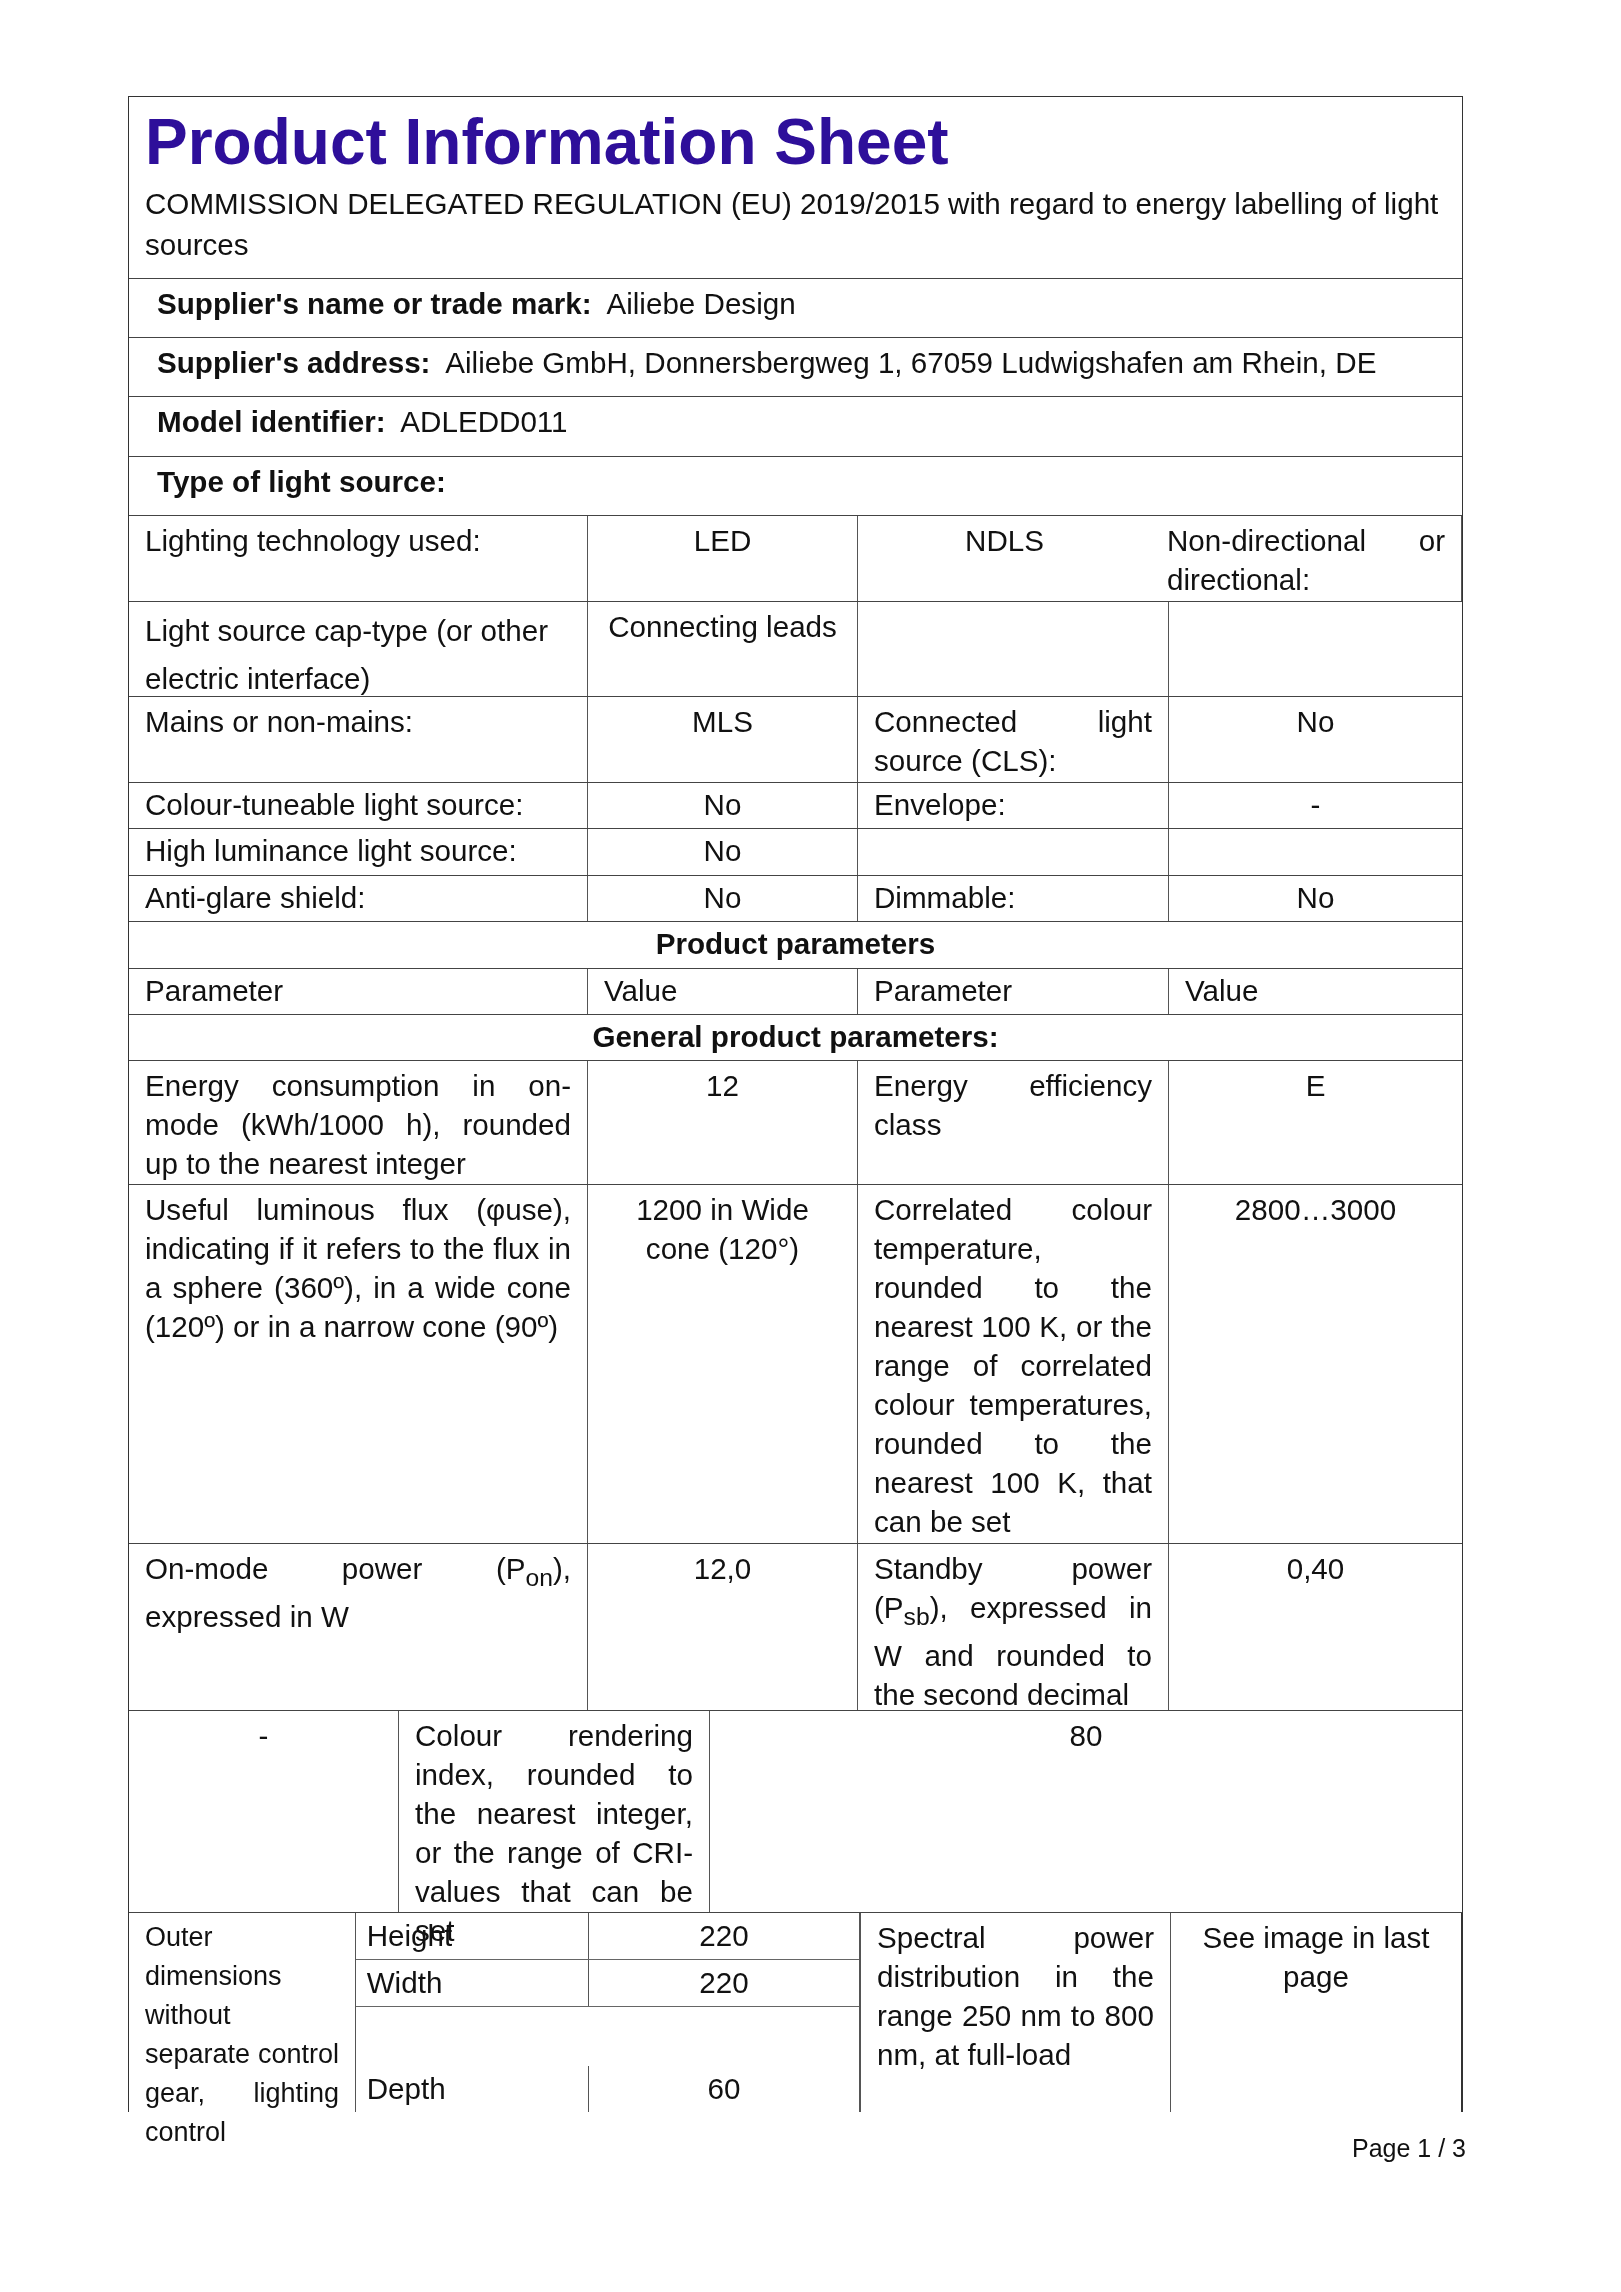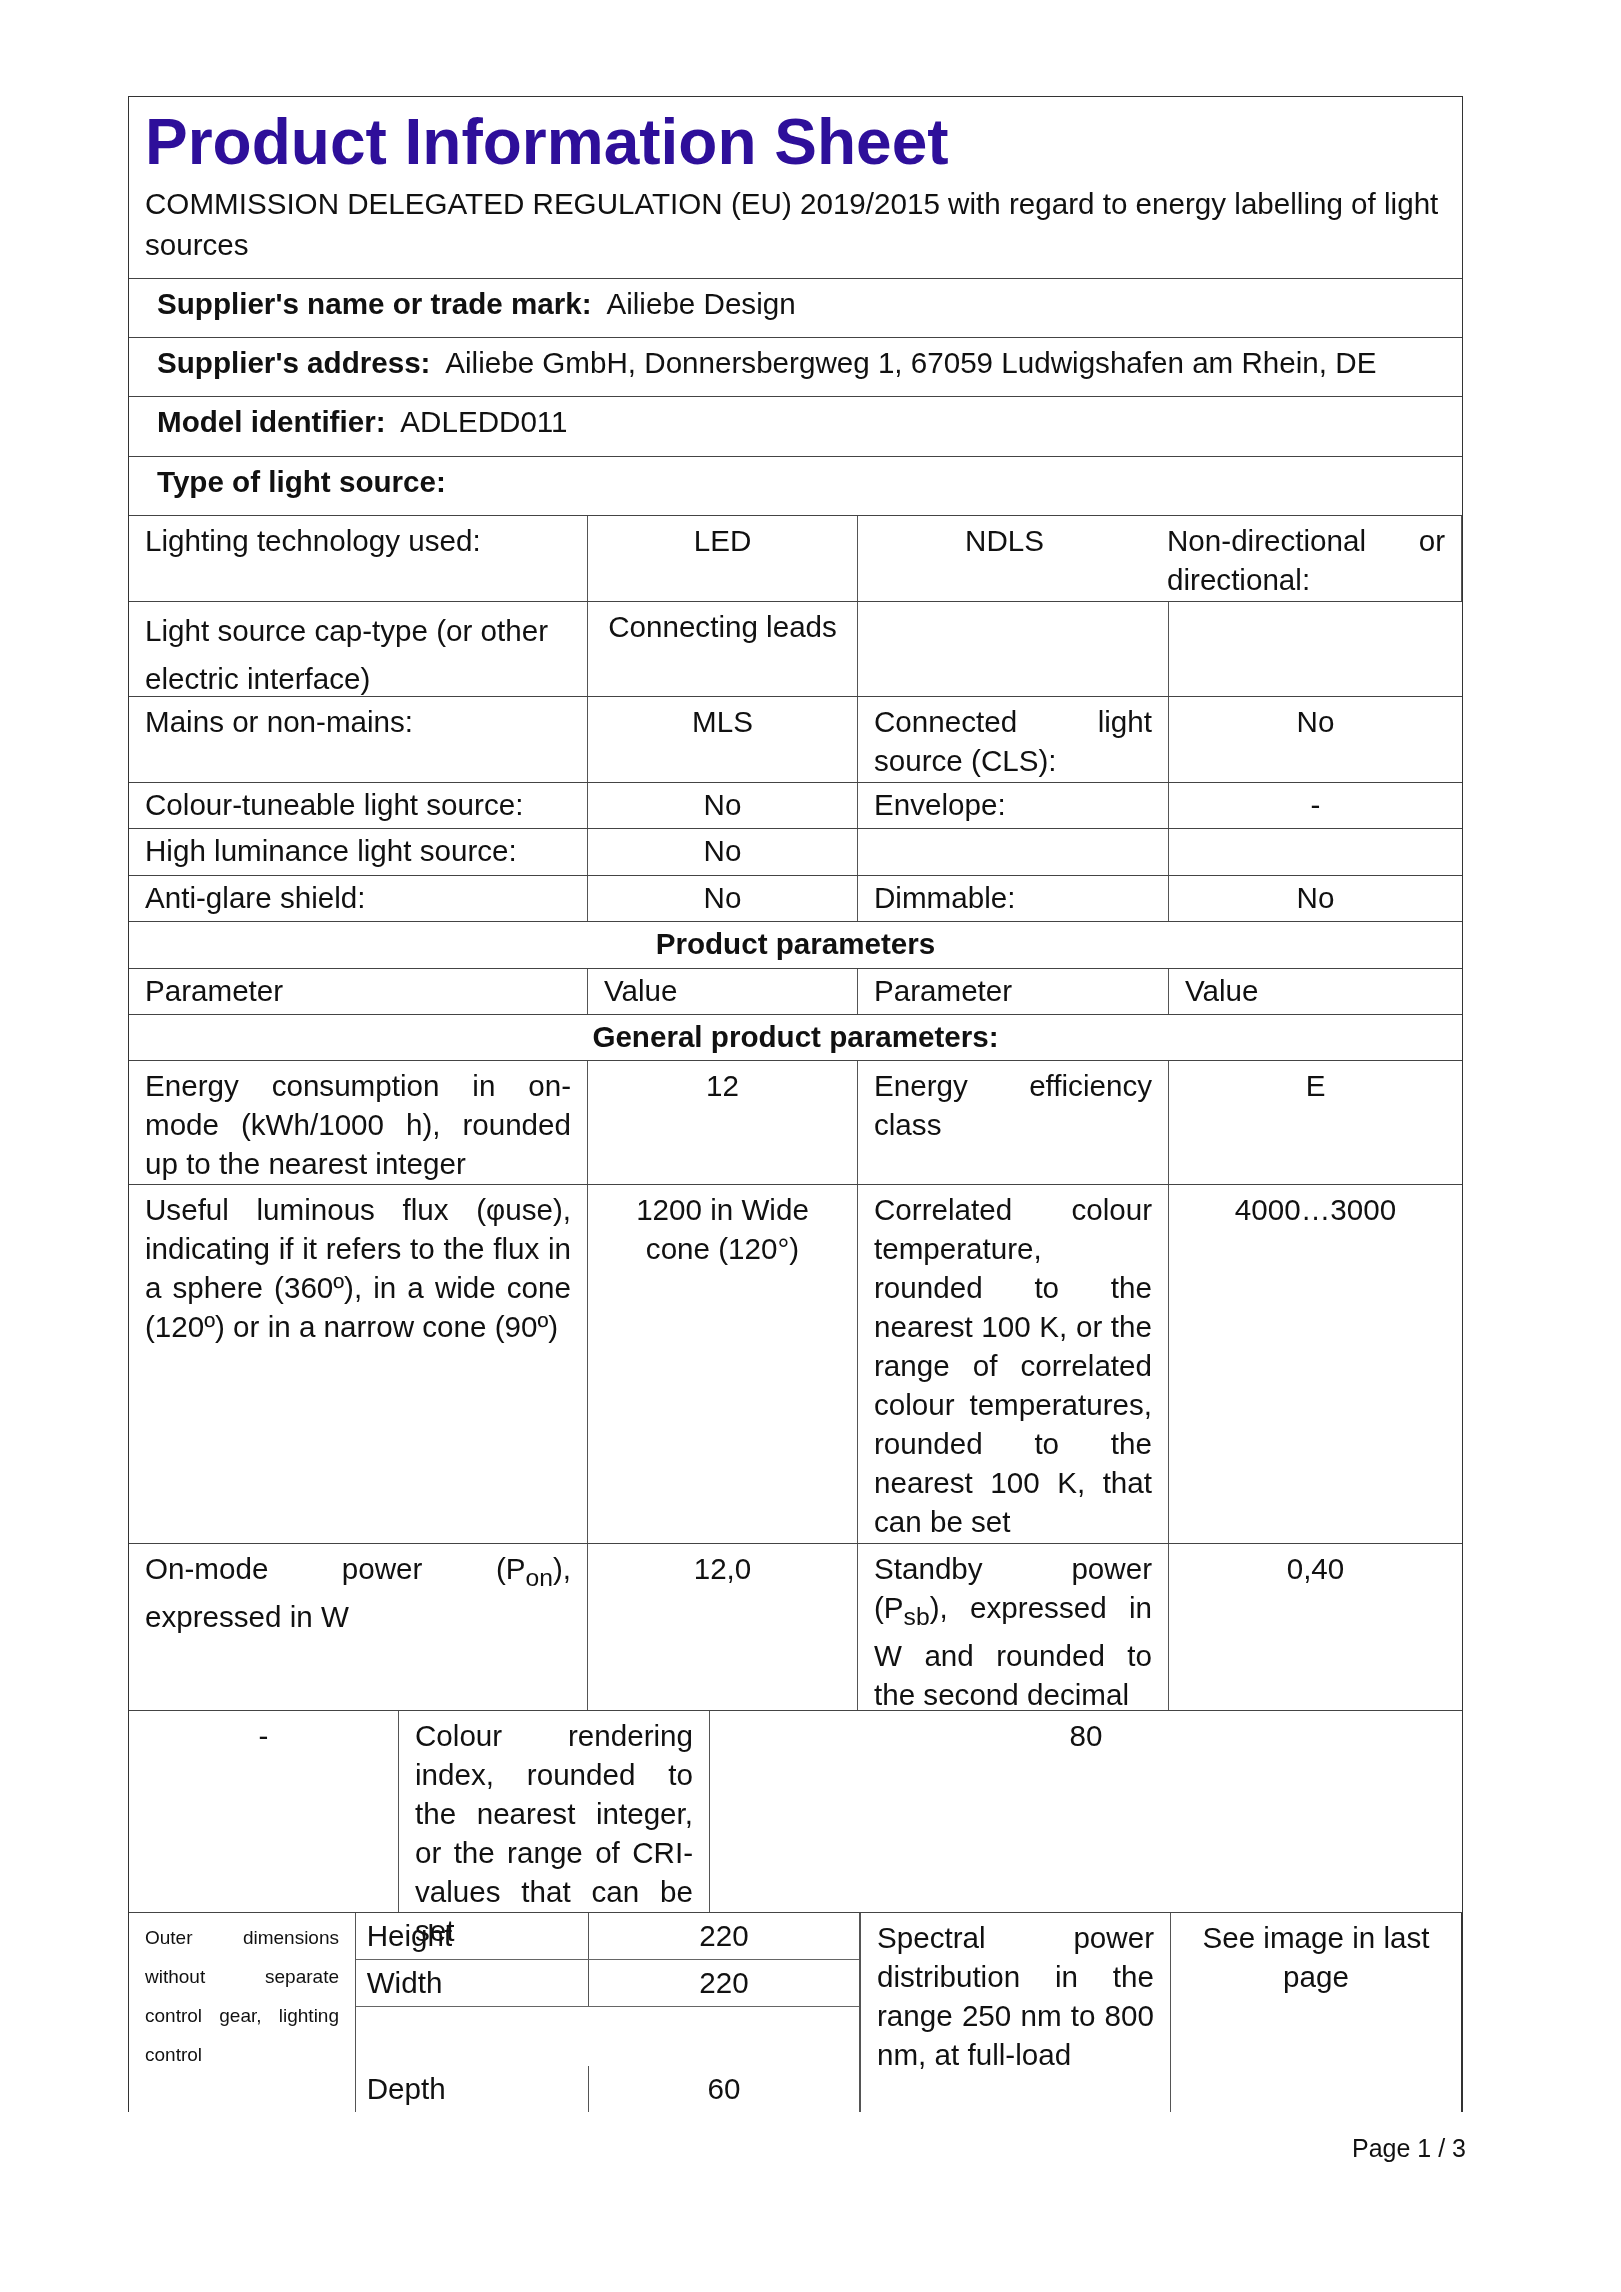--- a/index.html
+++ b/index.html
@@ -12,21 +12,21 @@
   .c2 { width:270px; border-right:1.3px solid #555; text-align:center; }
   .c3 { width:311px; border-right:1.3px solid #555; text-align:justify; }
   .c4 { flex:1; text-align:center; }
   .just { text-align:justify; }
   .title { color:#2E0F9A; font-weight:bold; font-size:64px; line-height:81px; padding:5.4px 16px 0 16px; }
   .sub { font-size:29.6px; line-height:41px; padding:0 16px 12.5px 16px; }
   .b { font-weight:bold;margin-left:12px; }
   .center { text-align:center; font-weight:bold; }
   .left { text-align:left; }
   .dimcell { width:459px; border-right:1.3px solid #555; display:flex; }
-  .dimlabel { width:227px; border-right:1.3px solid #555; padding:5.4px 16px; box-sizing:border-box; font-size:19px; line-height:39px; text-align:justify; }
+  .dimlabel { width:227px; border-right:1.3px solid #555; padding:5.4px 16px; box-sizing:border-box; font-size:27px; line-height:39px; text-align:justify; }
   .dimsub { flex:1; display:flex; flex-direction:column; }
   .dimrow { display:flex; height:47px; border-bottom:1.8px solid #666; box-sizing:border-box; }
   .dimrow:last-child { border-bottom:none; flex:1;align-items:flex-end; }
   .dimname { width:233px; padding:3.6px 10.7px; font-size:29.6px; line-height:39px; border-right:1.3px solid #555; box-sizing:border-box; }
   .dimval { width:270px; text-align:center; font-size:29.6px; line-height:39px; padding:3.6px 0; box-sizing:border-box; }
   .footer { position:absolute; left:1352px; top:2134px; font-size:25px; }
 </style>
 </head>
 <body>
 
@@ -104,21 +104,21 @@
   <div class="row" style="height:124px">
     <div class="cell c1 just">Energy consumption in on-mode (kWh/1000 h), rounded up to the nearest integer</div>
     <div class="cell c2">12</div>
     <div class="cell c3">Energy efficiency class</div>
     <div class="cell c4">E</div>
   </div>
   <div class="row" style="height:359px">
     <div class="cell c1 just">Useful luminous flux (φuse), indicating if it refers to the flux in a sphere (360º), in a wide cone (120º) or in a narrow cone (90º)</div>
     <div class="cell c2">1200 in Wide cone (120°)</div>
     <div class="cell c3">Correlated colour temperature, rounded to the nearest 100 K, or the range of correlated colour temperatures, rounded to the nearest 100 K, that can be set</div>
-    <div class="cell c4">4000…3000</div>
+    <div class="cell c4">2800…3000</div>
   </div>
   <div class="row" style="height:167px">
     <div class="cell c1 just"><span>On-mode power (P</span><sub>on</sub><span>), expressed in W</span></div>
     <div class="cell c2">12,0</div>
     <div class="cell c3"><span>Standby power (P</span><sub>sb</sub><span>), expressed in W and rounded to the second decimal</span></div>
     <div class="cell c4">0,40</div>
   </div>
   <div class="row" style="height:202px">
     <div class="cell c2">-</div>
     <div class="cell c3">Colour rendering index, rounded to the nearest integer, or the range of CRI-values that can be set</div>

